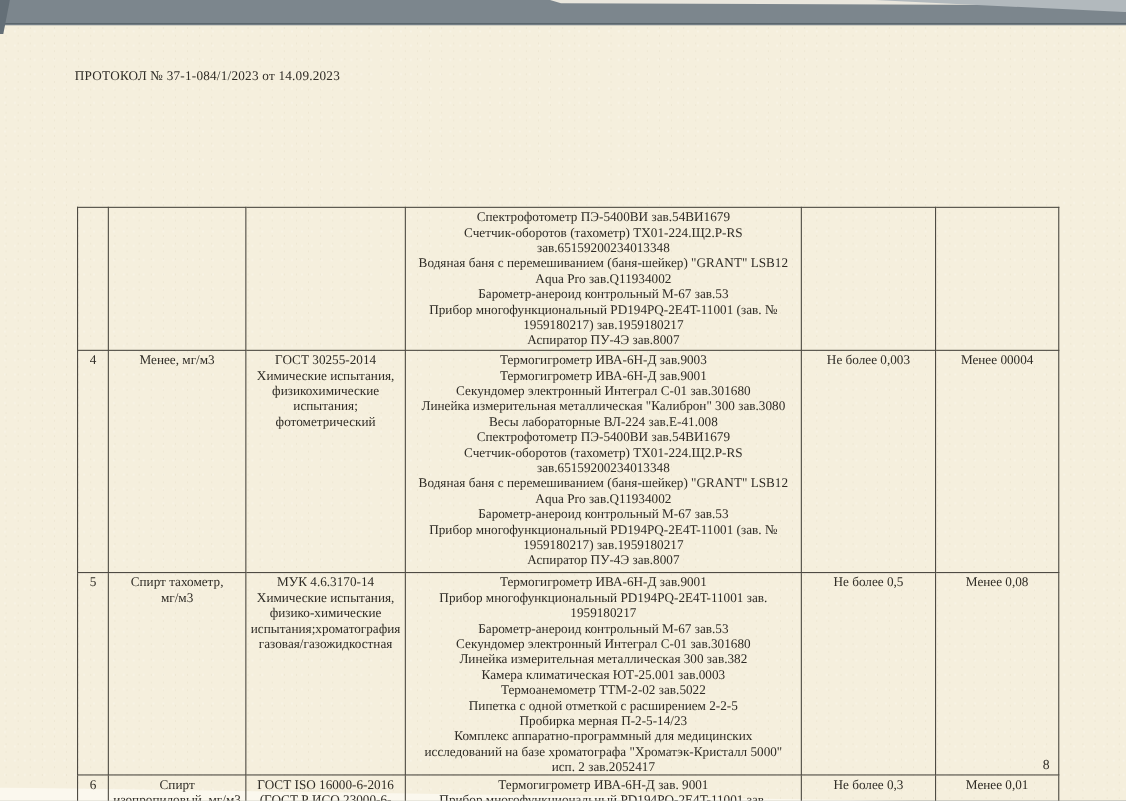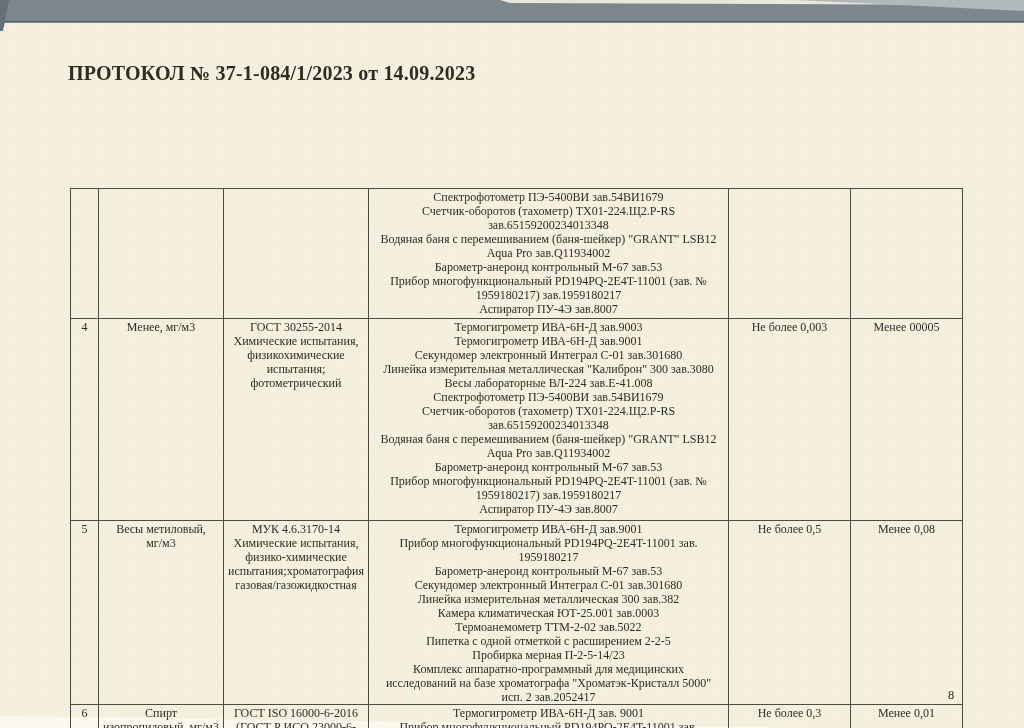--- a/index.html
+++ b/index.html
@@ -21,21 +21,21 @@
     clip-path:polygon(500px 0,1024px 0,1024px 5px,510px 3px);}
   .band-light{position:absolute;left:0;top:0;width:1024px;height:14px;background:var(--band_light,#b2b9bd);
     clip-path:polygon(795px 0,1024px 0,1024px 11px);}
   .edge-left{position:absolute;left:0;top:0;width:9px;height:31px;background:var(--edge_dark,#646f77);
     clip-path:polygon(0 0,9px 0,3px 31px,0 31px);}
   .bottom-wedge{position:absolute;left:0;top:700px;width:1024px;height:28px;background:var(--wedge,#fbf8ee);
     clip-path:polygon(0 16px,1024px 31px,1024px 40px,0 40px);}
 
   .doc-title{
     position:absolute;left:68px;top:62px;width:700px;
-    font-size:20px;font-weight:bold;color:var(--ink,#2f2c26);
+    font-size:12px;font-weight:normal;color:var(--ink,#2f2c26);
     letter-spacing:.2px;white-space:nowrap;
   }
   table.protocol{
     position:absolute;left:70px;top:140px;width:892px;
     border-collapse:collapse;table-layout:fixed;margin-top:48px;
   }
   table.protocol td{
     border:1px solid var(--line,#4e4b43);
     vertical-align:top;text-align:center;
     padding:1px 3px 0 3px;
@@ -105,25 +105,25 @@
 Спектрофотометр ПЭ-5400ВИ зав.54ВИ1679
 Счетчик-оборотов (тахометр) ТХ01-224.Щ2.P-RS
 зав.65159200234013348
 Водяная баня с перемешиванием (баня-шейкер) "GRANT" LSB12
 Aqua Pro зав.Q11934002
 Барометр-анероид контрольный М-67 зав.53
 Прибор многофункциональный PD194PQ-2E4T-11001 (зав. №
 1959180217) зав.1959180217
 Аспиратор ПУ-4Э зав.8007</td>
       <td>Не более 0,003</td>
-      <td>Менее 00005</td>
+      <td>Менее 00004</td>
     </tr>
     <tr class="r2">
       <td>5</td>
-      <td>Весы метиловый,
+      <td>Спирт тахометр,
 мг/м3</td>
       <td>МУК 4.6.3170-14
 Химические испытания,
 физико-химические
 испытания;хроматография
 газовая/газожидкостная</td>
       <td>Термогигрометр ИВА-6Н-Д зав.9001
 Прибор многофункциональный PD194PQ-2E4T-11001 зав.
 1959180217
 Барометр-анероид контрольный М-67 зав.53

